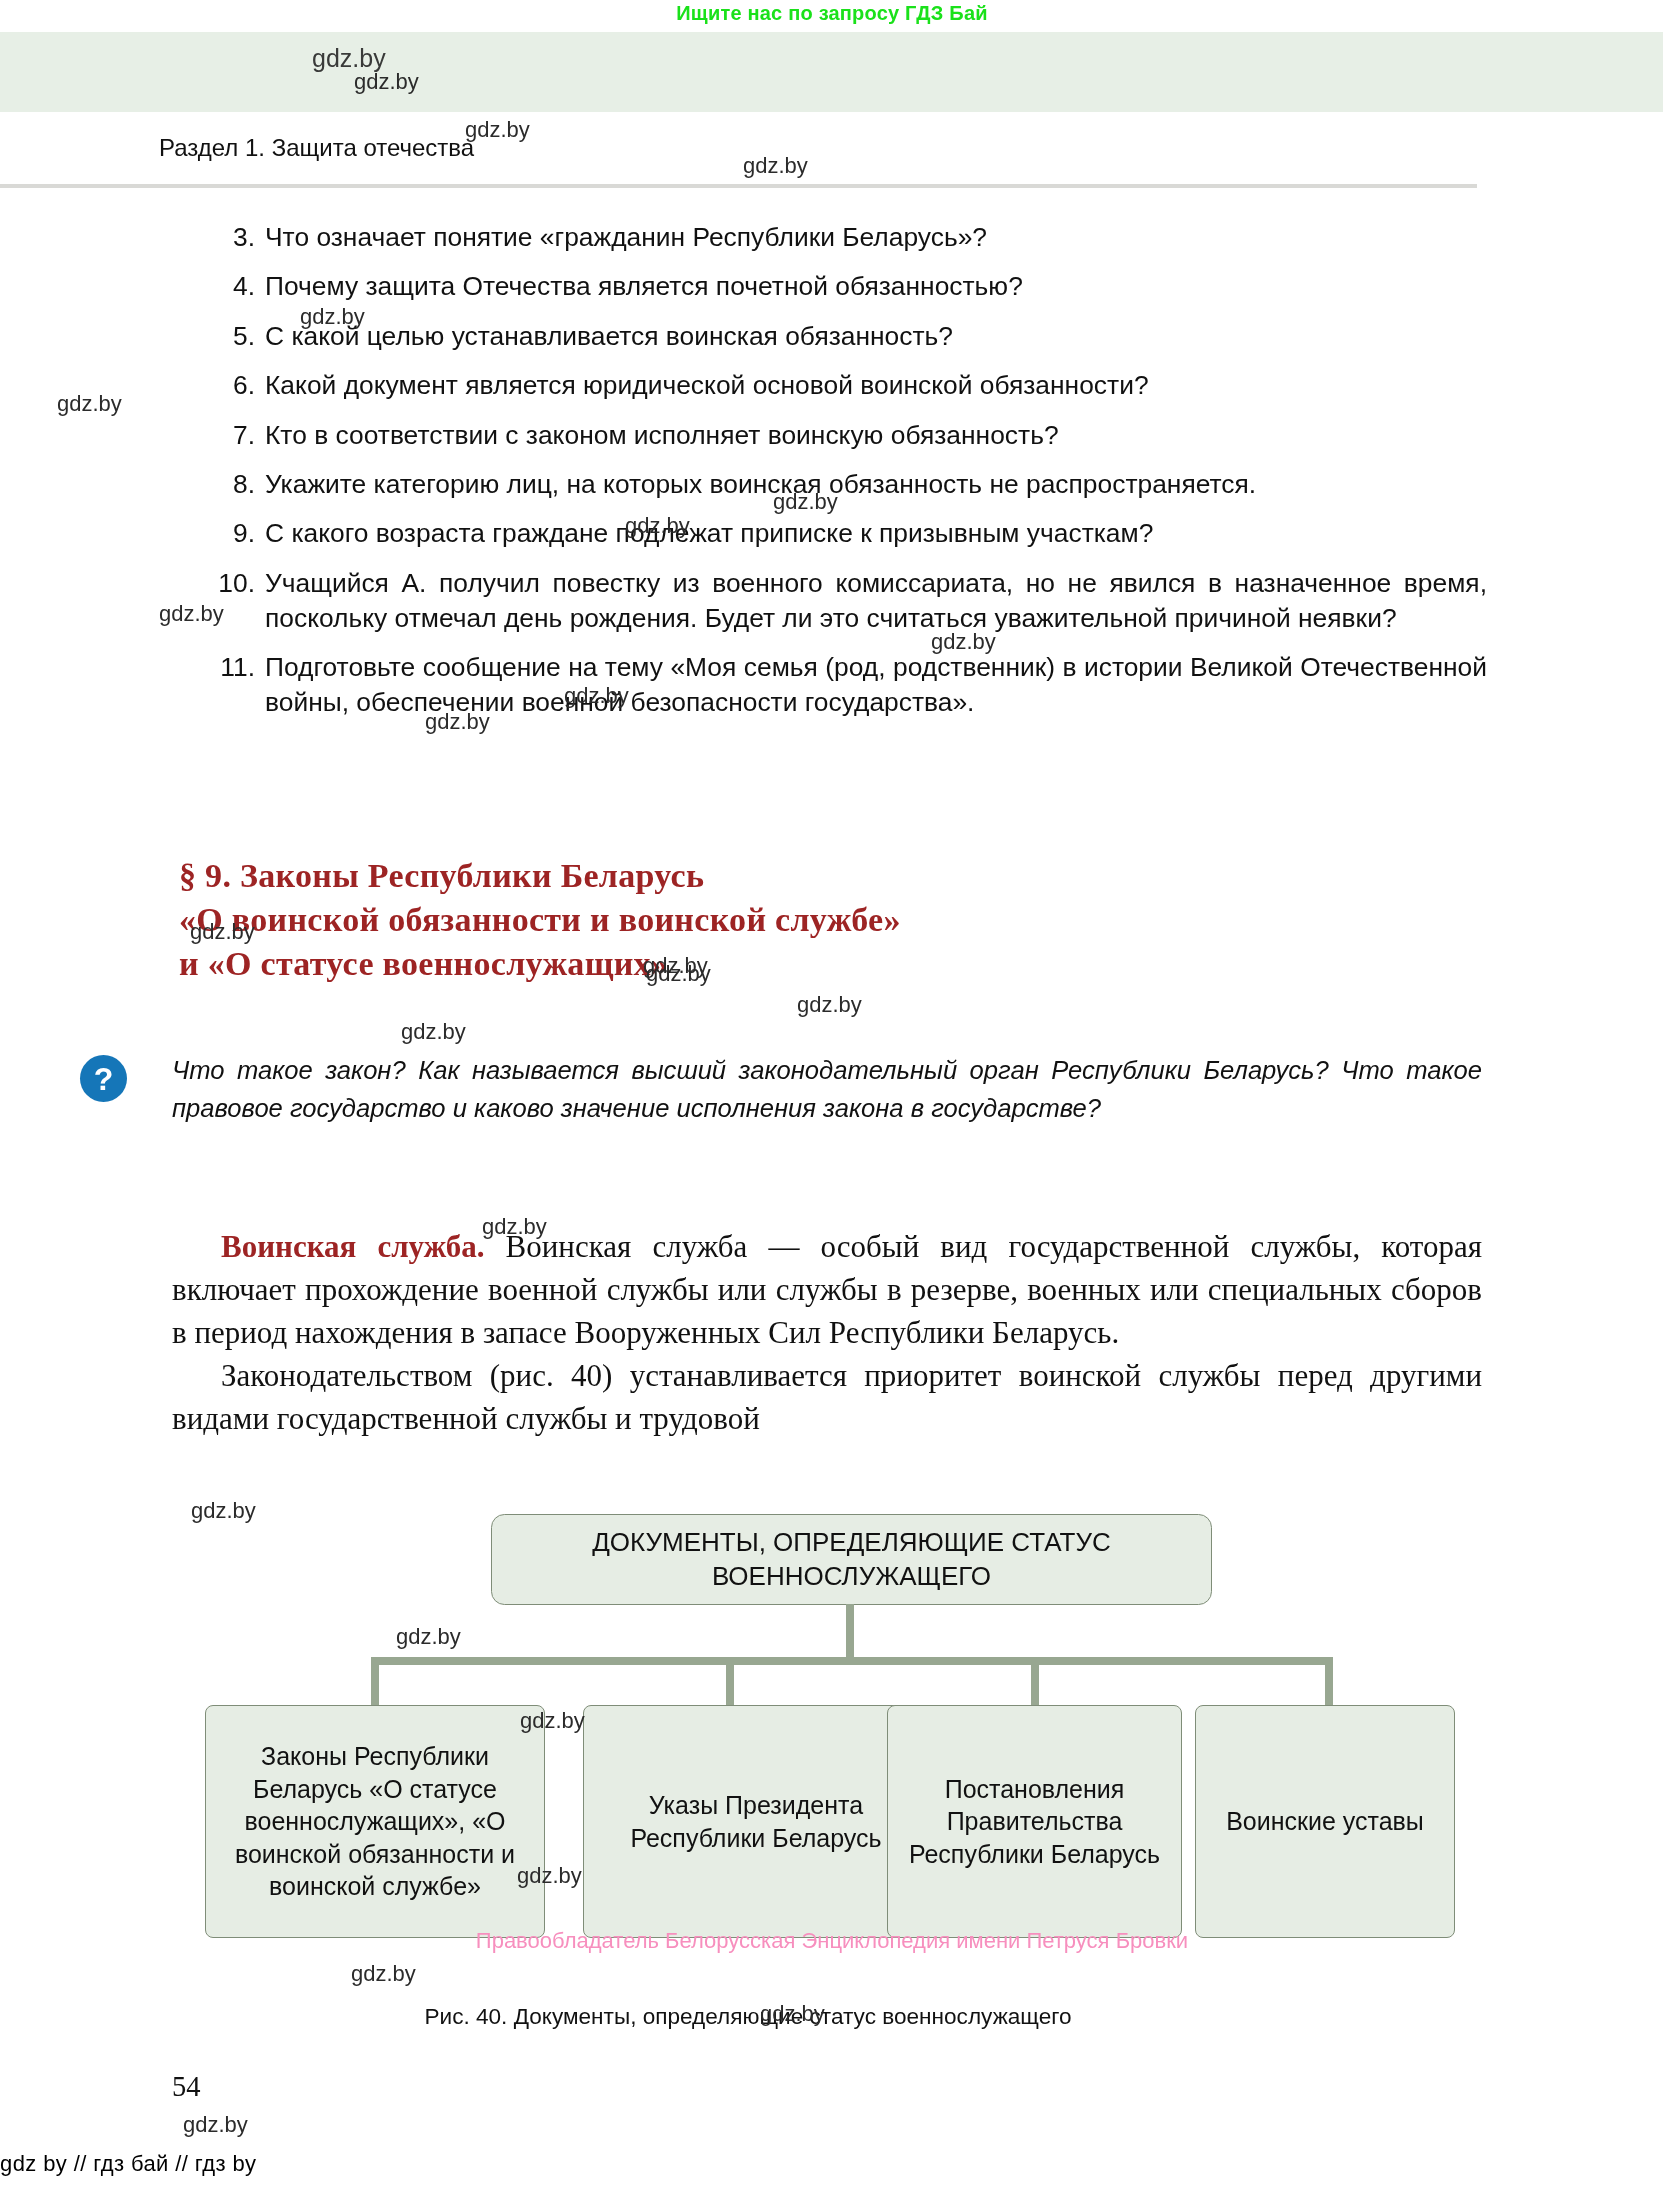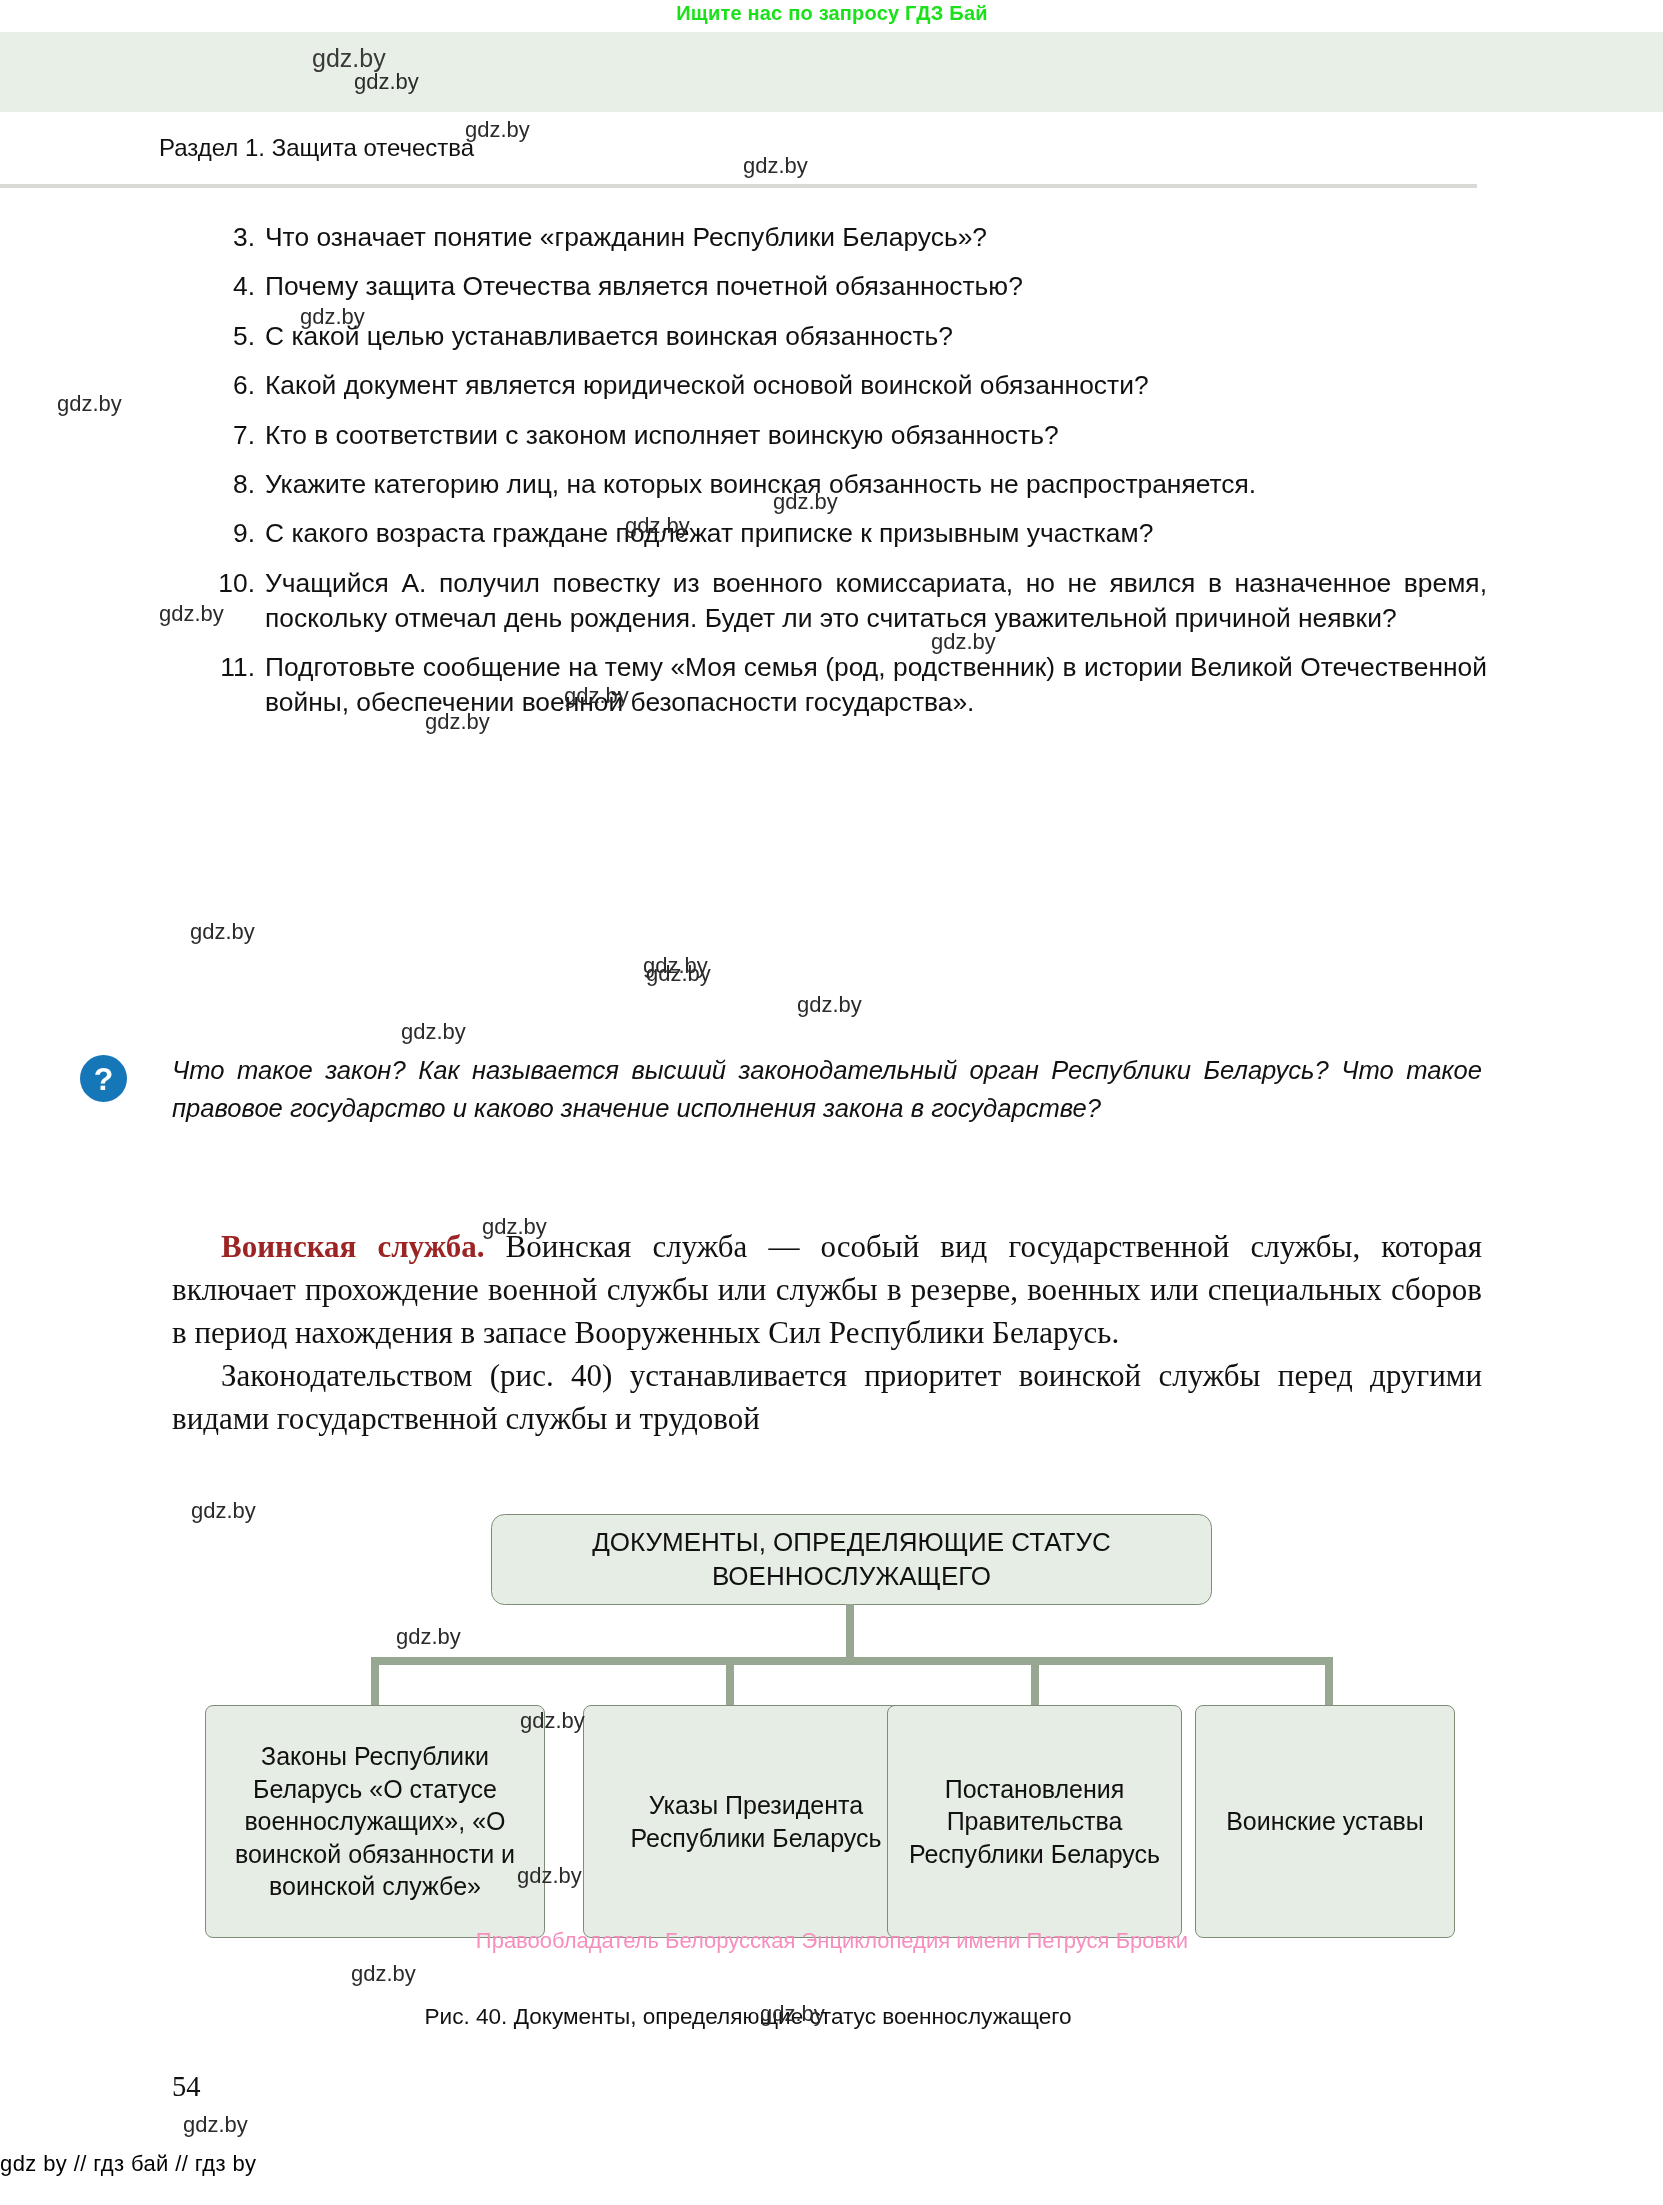--- a/index.html
+++ b/index.html
@@ -228,20 +228,25 @@
     <div class="qitem">
       <span class="qnum">10.</span>
       <span class="qtext">Учащийся А. получил повестку из военного комиссариата, но не явился в назначенное время, поскольку отмечал день рождения. Будет ли это считаться уважительной причиной неявки?</span>
     </div>
     <div class="qitem">
       <span class="qnum">11.</span>
       <span class="qtext">Подготовьте сообщение на тему «Моя семья (род, родственник) в истории Великой Отечественной войны, обеспечении военной безопасности государства».</span>
     </div>
   </div>
 
+  <div class="sec-head">
+    <span class="l1">§ 9. Законы Республики Беларусь</span>
+    <span class="l2">«О воинской обязанности и воинской службе»</span>
+    <span class="l3">и «О статусе военнослужащих»</span>
+  </div>
 
   <div class="qicon">?</div>
   <div class="intro-q">Что такое закон? Как называется высший законодательный орган Республики Беларусь? Что такое правовое государство и каково значение исполнения закона в государстве?</div>
 
   <div class="body-text">
     <p><span class="runin">Воинская служба.</span><span> Воинская служба — особый вид государственной службы, которая включает прохождение военной службы или службы в резерве, военных или специальных сборов в период нахождения в запасе Вооруженных Сил Республики Беларусь.</span></p>
     <p>Законодательством (рис. 40) устанавливается приоритет воинской службы перед другими видами государственной службы и трудовой</p>
   </div>
 
   <div class="diagram">

